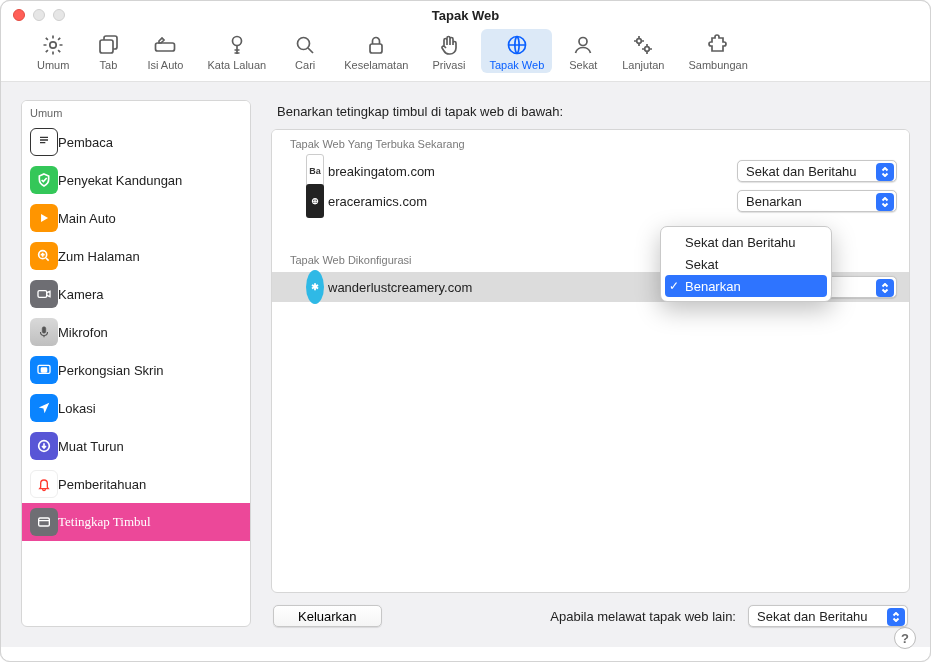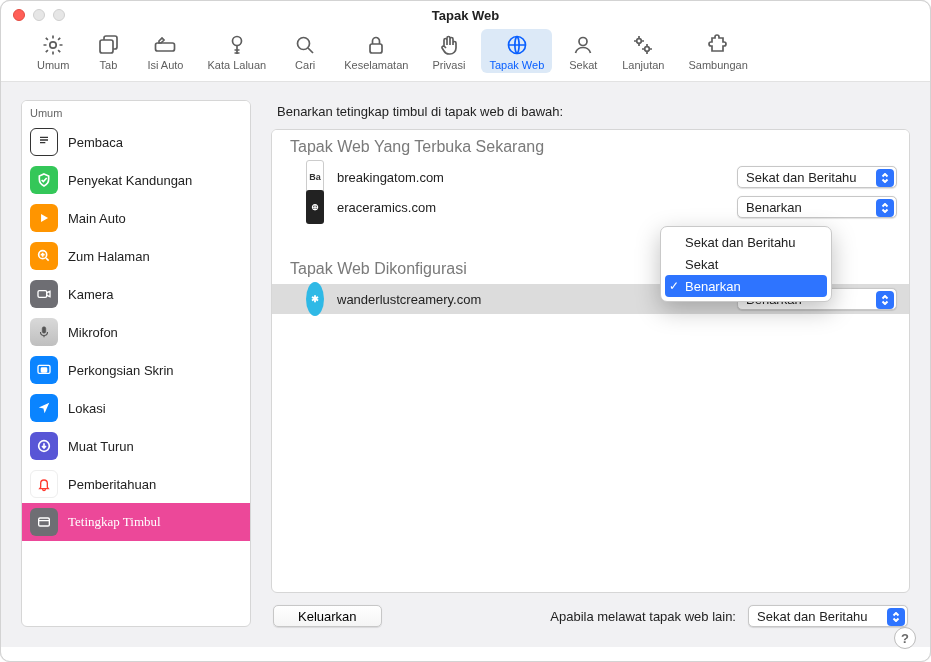--- a/index.html
+++ b/index.html
@@ -20,32 +20,32 @@
   .ticon svg { stroke: currentColor; fill: none; stroke-width: 1.7; }
   .tlabel { font-size: 11px; color: #5e5e5e; white-space: nowrap; }
 
   .divider { height: 1px; background: #e2e2e2; margin: 0; }
 
   .body { display: flex; height: calc(100% - 95px); padding: 18px 20px 20px 20px; gap: 20px; background: #f1f1f3; }
 
   .sidebar { width: 230px; background: #fff; border: 1px solid #d6d6d6; border-radius: 6px; overflow: hidden; display:flex; flex-direction:column; }
   .section-hdr { font-size: 11px; color: #666; padding: 6px 8px 4px 8px; background:#fff; }
   .sidelist { overflow-y: auto; flex: 1; }
-  .sideitem { display: flex; align-items: center; gap: 10px; padding: 4px 10px 4px 8px; height: 38px; }
+  .sideitem { display: flex; align-items: center; padding: 4px 10px 4px 8px; height: 38px; }
   .sideitem.selected { background: #ec4899; color: #fff; font-family: Liberation Serif, serif; }
   .sideitem .sicon { width: 28px; height: 28px; border-radius: 6px; display:flex; align-items:center; justify-content:center; color:#fff; flex:0 0 28px; }
   .slabel { font-size: 13px; white-space: nowrap; overflow: hidden; text-overflow: ellipsis; }
 
   .main { flex: 1; display: flex; flex-direction: column; }
   .main-title { font-size: 13px; padding: 4px 6px 10px 6px; }
   .listbox { flex: 1; background: #fff; border: 1px solid #d6d6d6; border-radius: 6px; overflow: hidden; position: relative; }
-  .group-hdr { font-size: 16px; color: #7a7a7a; padding: 8px 12px 6px 18px; background:#fff; }
+  .group-hdr { font-size: 11px; color: #7a7a7a; padding: 8px 12px 6px 18px; background:#fff; }
   .row { display: flex; align-items: center; height: 30px; padding: 0 12px 0 34px; position: relative; }
   .row.sel { background: #dcdcdc; }
-  .row .favicon { width:18px; height:34px; border-radius:3px; margin-right:13px; display:flex; align-items:center; justify-content:center; font-size:9px; font-weight:700; flex:0 0 18px; }
+  .row .favicon { width:18px; height:34px; border-radius:3px; margin-right:4px; display:flex; align-items:center; justify-content:center; font-size:9px; font-weight:700; flex:0 0 18px; }
   .row .domain { flex: 1; font-size: 13px; }
   .popupbtn { width: 160px; height: 22px; border: 0.5px solid #c7c7c7; border-radius: 5px; background: #fff; display: flex; align-items: center; padding: 0 6px 0 8px; font-size: 13px; box-shadow: 0 0.5px 1px rgba(0,0,0,.12); position: relative; }
   .popupbtn .chev { position:absolute; right:2px; top:2px; width:18px; height:18px; background:#2e74ff; border-radius:4px; display:flex; flex-direction:column; align-items:center; justify-content:center; }
   .popupbtn .chev svg { stroke:#fff; stroke-width:2; fill:none; }
 
   .spacer-row { height: 30px; }
 
   .menu { position: absolute; background:#fff; border:1px solid #c9c9c9; border-radius:7px; box-shadow: 0 8px 24px rgba(0,0,0,.25); padding:4px; width: 172px; z-index: 5; }
   .menuitem { height: 22px; display:flex; align-items:center; padding: 0 8px 0 20px; font-size:13px; border-radius:4px; position: relative; }
   .menuitem.sel { background:#2e74ff; color:#fff; }

